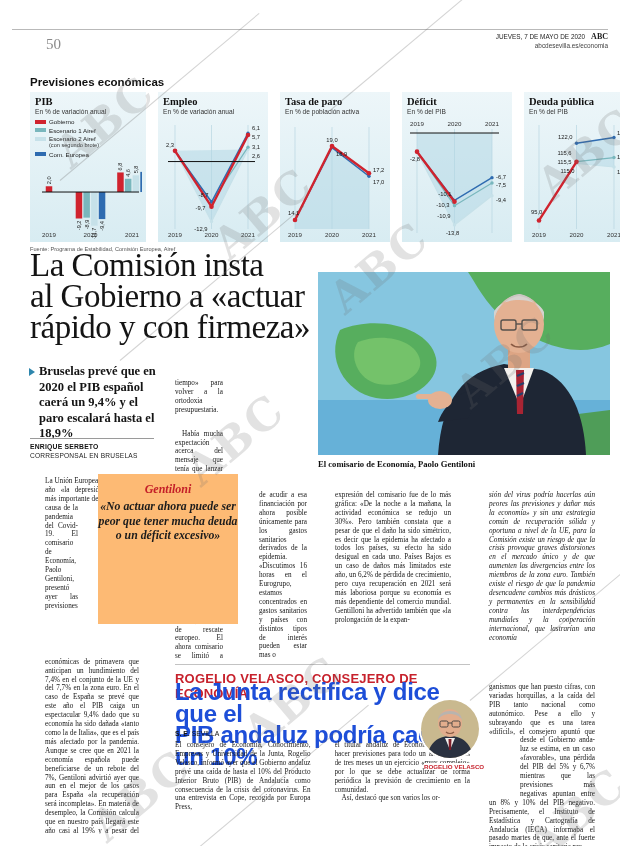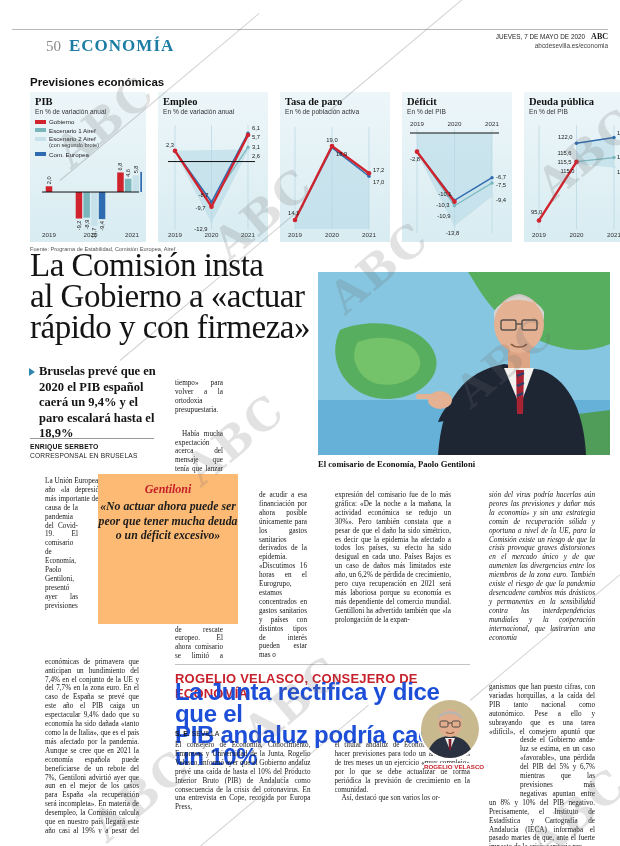--- a/index.html
+++ b/index.html
@@ -83,21 +83,20 @@
   svg text { font-family:"Liberation Sans",sans-serif; }
 </style>
 </head>
 <body>
 
 <div class="page">
 
   <div class="top-rule"></div>
   <div class="masthead">
     <span class="page-num">50</span>
-    <span class="section-name">ECONOMÍA</span>
   </div>
   <div class="dateline">
     <div>
       <span>JUEVES, 7 DE MAYO DE 2020</span><span class="brand">ABC</span>
     </div>
     <div class="site">abcdesevilla.es/economia</div>
   </div>
 
   <div class="forecasts-title">Previsiones económicas</div>
   <div class="charts-row">

